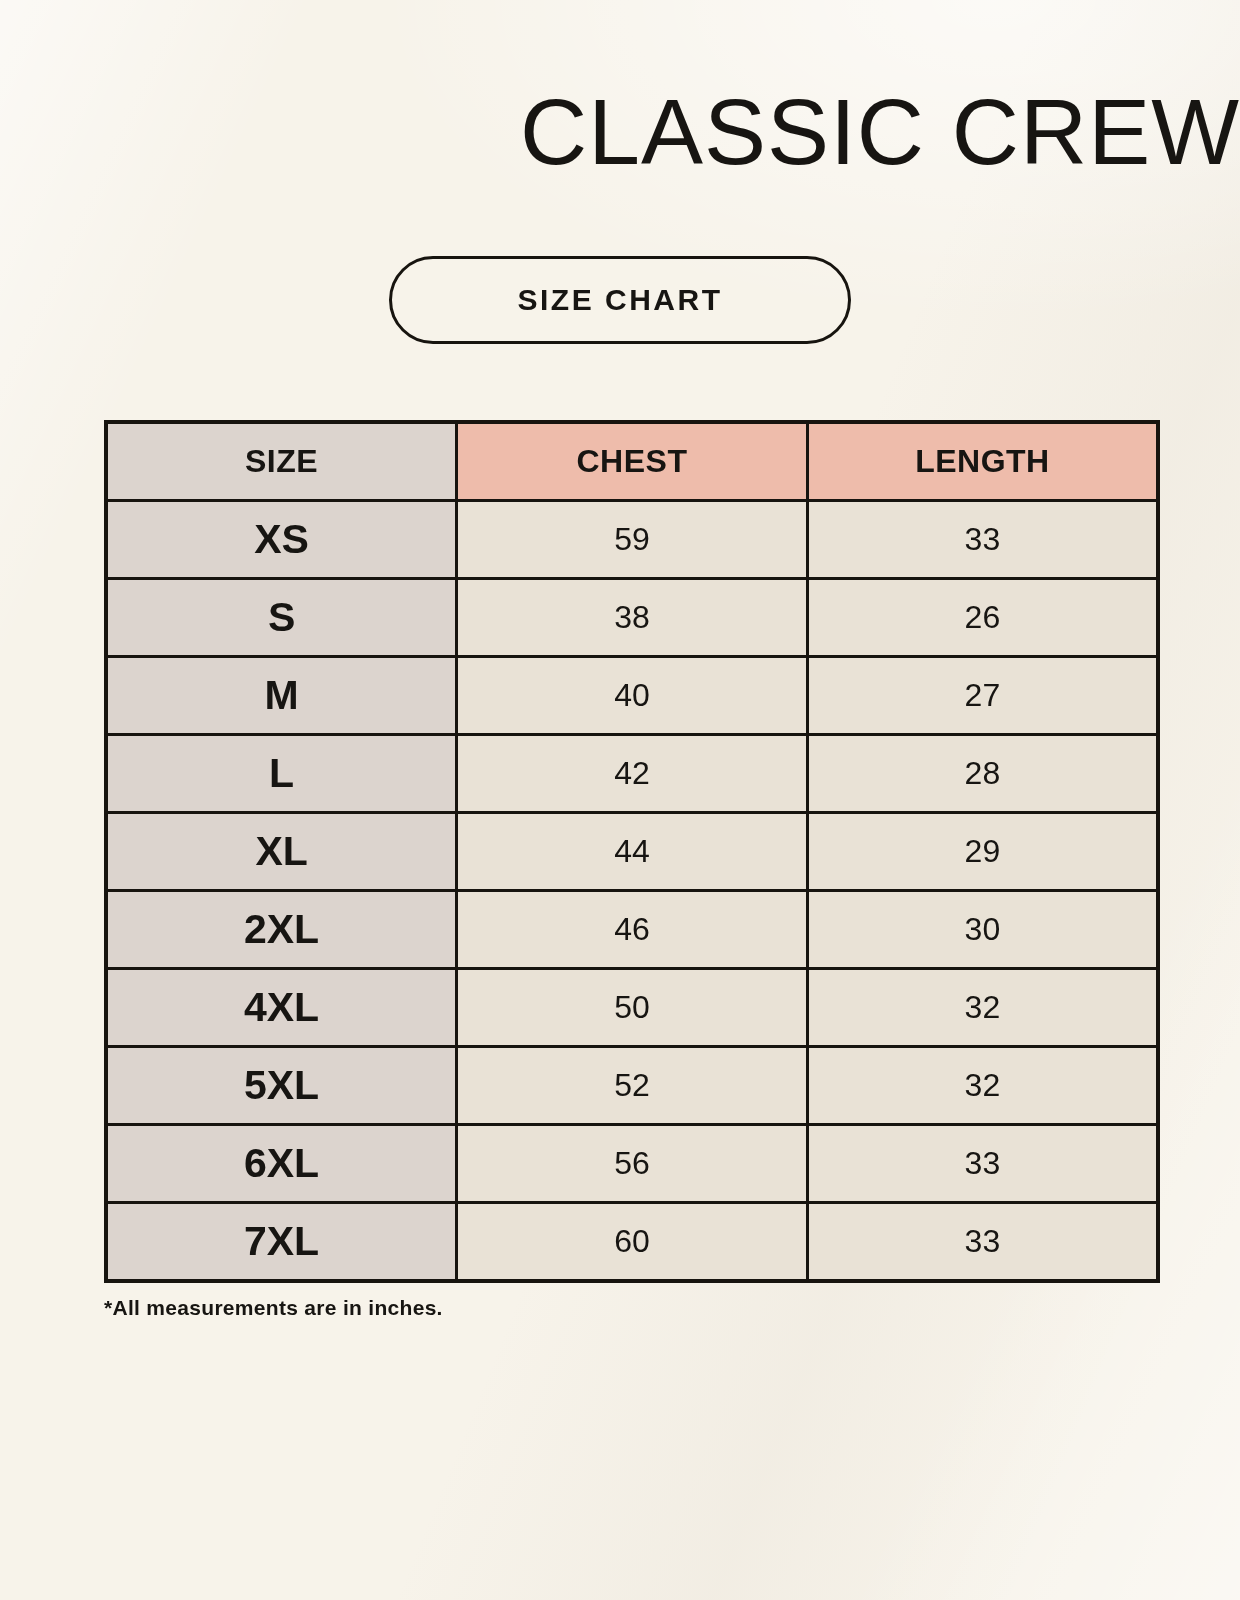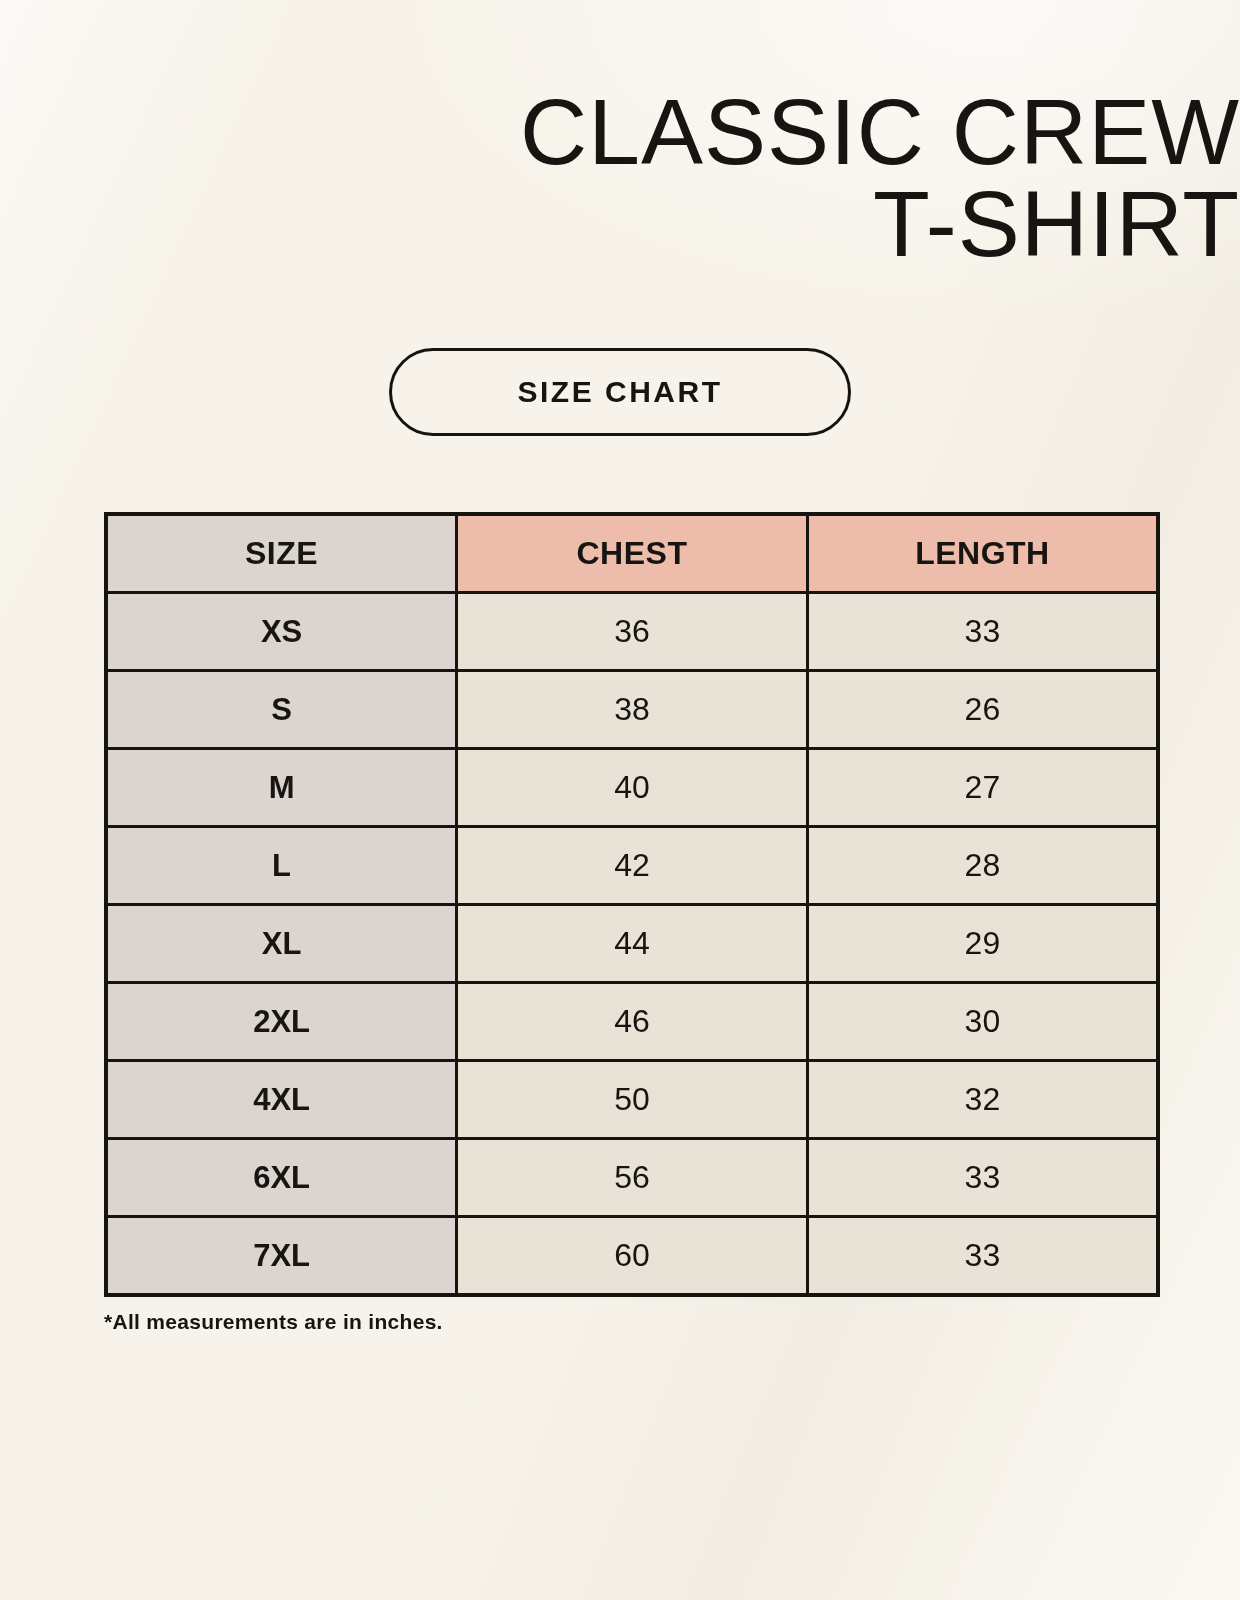--- a/index.html
+++ b/index.html
@@ -59,21 +59,21 @@
     text-align: center;
     vertical-align: middle;
   }
   .size-table thead th {
     font-size: 32px;
     font-weight: 700;
     letter-spacing: 0.5px;
   }
   .size-table th.col-size { background: var(--size-column, #dcd4ce); }
   .size-table thead th.col-accent { background: var(--accent-header, #eebcab); }
-  .size-table tbody th.col-size { font-size: 31px; font-weight: 700; }
+  .size-table tbody th.col-size { font-size: 41px; font-weight: 700; }
   .size-table td.col-data {
     background: var(--data-cell, #e9e2d6);
     font-size: 32px;
     font-weight: 400;
   }
 
   .footnote {
     margin-top: 13px;
     text-align: left;
     font-size: 21px;
@@ -81,40 +81,39 @@
     letter-spacing: 0.3px;
   }
 </style>
 </head>
 <body>
 
 <div class="page">
 
   <h1 class="title">
     <span class="title-line">CLASSIC CREW</span>
-    <span class="title-line">T-SHIRT</span>
   </h1>
 
   <div class="badge">
     <span>SIZE CHART</span>
   </div>
 
   <div class="table-wrap">
     <table class="size-table">
       <thead>
         <tr>
           <th class="col-size">SIZE</th>
           <th class="col-accent">CHEST</th>
           <th class="col-accent">LENGTH</th>
         </tr>
       </thead>
       <tbody>
           <tr>
             <th class="col-size">XS</th>
-            <td class="col-data">36</td>
+            <td class="col-data">59</td>
             <td class="col-data">33</td>
           </tr>
           <tr>
             <th class="col-size">S</th>
             <td class="col-data">38</td>
             <td class="col-data">26</td>
           </tr>
           <tr>
             <th class="col-size">M</th>
             <td class="col-data">40</td>
@@ -134,20 +133,25 @@
             <th class="col-size">2XL</th>
             <td class="col-data">46</td>
             <td class="col-data">30</td>
           </tr>
           <tr>
             <th class="col-size">4XL</th>
             <td class="col-data">50</td>
             <td class="col-data">32</td>
           </tr>
           <tr>
+            <th class="col-size">5XL</th>
+            <td class="col-data">52</td>
+            <td class="col-data">32</td>
+          </tr>
+          <tr>
             <th class="col-size">6XL</th>
             <td class="col-data">56</td>
             <td class="col-data">33</td>
           </tr>
           <tr>
             <th class="col-size">7XL</th>
             <td class="col-data">60</td>
             <td class="col-data">33</td>
           </tr>
         </tbody>

